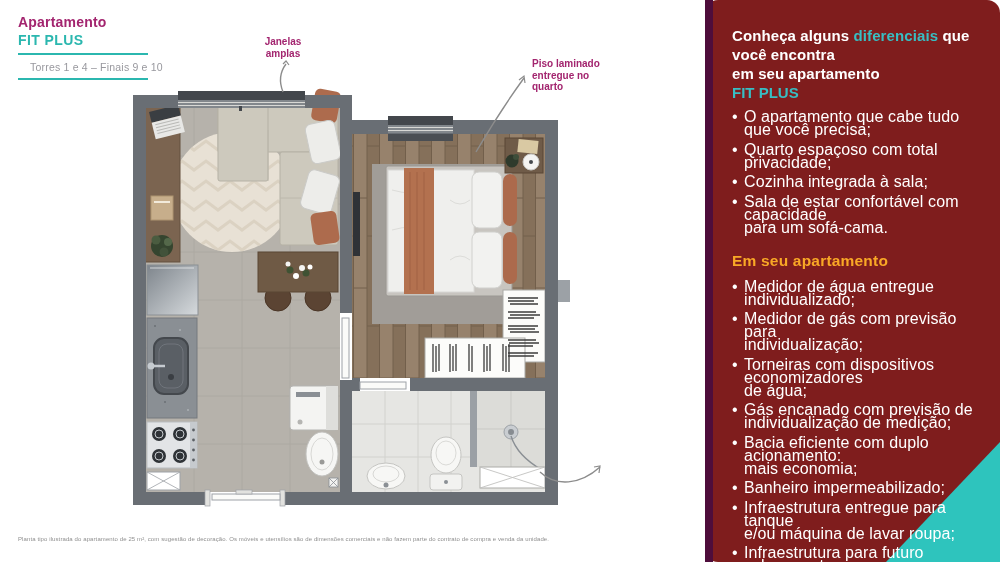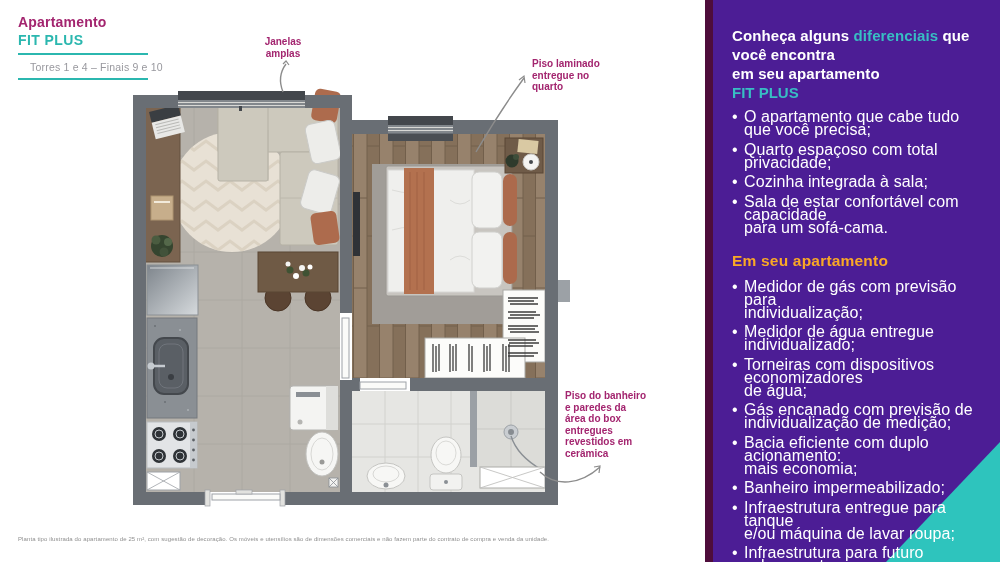--- a/index.html
+++ b/index.html
@@ -21,21 +21,21 @@
   .ann-laminate { left:532px; top:58px; width:90px; }
   .ann-ceramic { left:565px; top:390px; width:100px; }
 
   .disclaimer { position:absolute; left:18px; top:536px; width:560px;
                 font-size:6px; color:#8F8F8F; letter-spacing:.1px; }
 
   .plan-wrap { position:absolute; left:120px; top:80px; width:450px; height:432px; }
   .overlay { position:absolute; left:0; top:0; width:710px; height:562px; pointer-events:none; }
 
   
-  .panel { position:absolute; left:705px; top:0; width:295px; height:562px; background:#4c1d95; }
+  .panel { position:absolute; left:705px; top:0; width:295px; height:562px; background:#7f1d1d;border-radius:13px; }
   .panel-strip { position:absolute; left:0; top:0; width:8px; height:562px; background:#4E0D3B; }
   .panel-corner { position:absolute; right:0; bottom:0; width:114px; height:120px;
                   background:#2EC4BD; clip-path:polygon(100% 0, 100% 100%, 0 100%); }
   .panel-content { position:relative; margin:26px 18px 0 27px; width:246px; z-index:2; }
   .headline { color:#fff; font-size:15px; font-weight:bold; line-height:19px; letter-spacing:.1px; }
   .headline .accent { color:#38BEC3; }
   .headline-post { white-space:pre-line; }
   .plan-name-teal { color:#38BEC3; font-size:15px; font-weight:bold; line-height:19px; margin-bottom:8px; }
   ul.blist { list-style:none; }
   ul.blist li { position:relative; padding-left:12px; color:#fff; font-size:16px;
@@ -303,26 +303,20 @@
       <path d="M209,398 l9,9 M218,398 l-9,9" stroke="#8A8F94" stroke-width="0.8"></path>
     </g>
   </svg>
   </div>
 
   <div class="ann ann-windows">Janelas
 amplas</div>
   <div class="ann ann-laminate">Piso laminado
 entregue no
 quarto</div>
-  <div class="ann ann-ceramic">Piso do banheiro
-e paredes da
-área do box
-entregues
-revestidos em
-cerâmica</div>
 
   <svg class="overlay">
     <g fill="none" stroke="#8C8C8C" stroke-width="1.4">
       <path d="M283,92 C279,82 280,72 286,64"></path>
       <path d="M283,64 l3,-3 l3,4" stroke-width="1.2"></path>
       <path d="M476,152 C490,128 508,100 524,78"></path>
       <path d="M519,80 l5,-4 l1,7" stroke-width="1.2"></path>
       <path d="M540,472 C556,487 580,485 600,467"></path>
       <path d="M594,467 l6,-1 l-1,7" stroke-width="1.2"></path>
     </g>
@@ -342,23 +336,23 @@
       <div class="plan-name-teal">FIT PLUS</div>
       <ul class="blist">
         <li>O apartamento que cabe tudo que você precisa;</li>
         <li>Quarto espaçoso com total privacidade;</li>
         <li>Cozinha integrada à sala;</li>
         <li>Sala de estar confortável com capacidade
 para um sofá-cama.</li>
       </ul>
       <div class="sec2">Em seu apartamento</div>
       <ul class="blist">
+        <li>Medidor de água entregue individualizado;</li>
         <li>Medidor de gás com previsão para
 individualização;</li>
-        <li>Medidor de água entregue individualizado;</li>
         <li>Torneiras com dispositivos economizadores
 de água;</li>
         <li>Gás encanado com previsão de
 individualização de medição;</li>
         <li>Bacia eficiente com duplo acionamento:
 mais economia;</li>
         <li>Banheiro impermeabilizado;</li>
         <li>Infraestrutura entregue para tanque
 e/ou máquina de lavar roupa;</li>
         <li>Infraestrutura para futuro cabeamento

